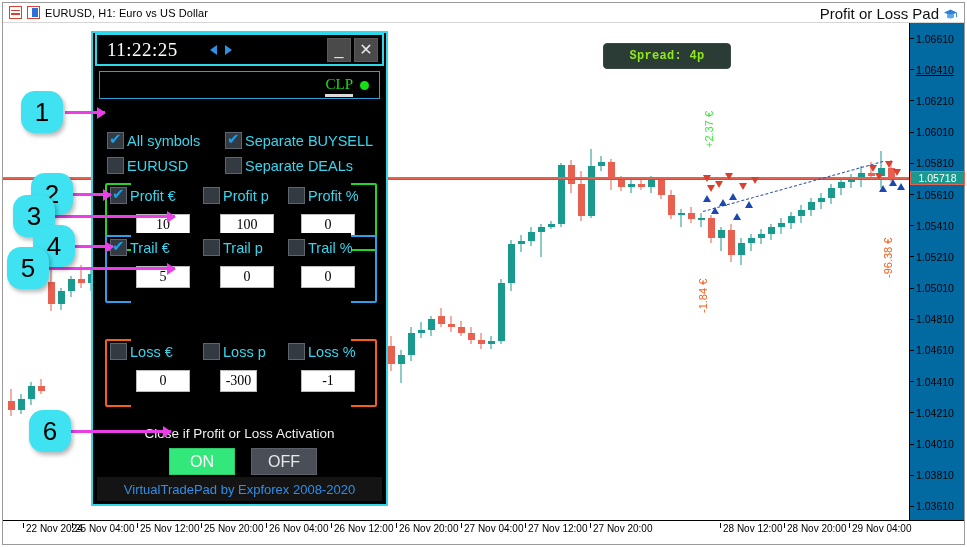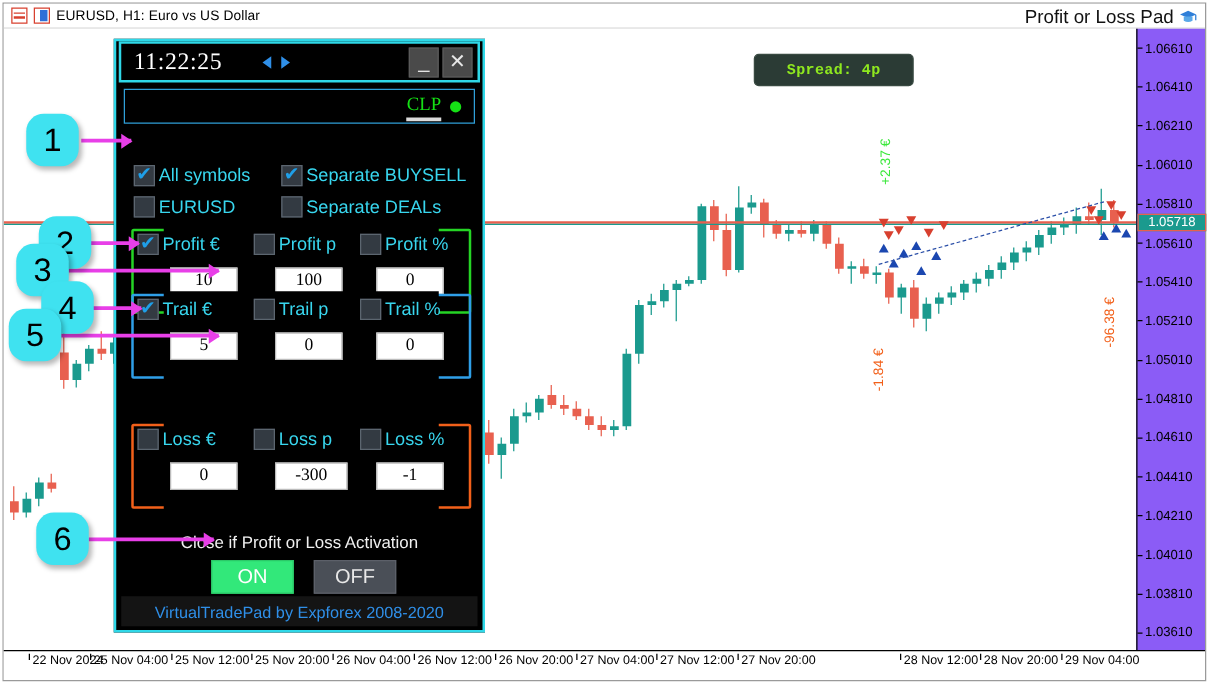--- a/index.html
+++ b/index.html
@@ -40,21 +40,21 @@
   .grad-icon { width:15px; height:13px; position:relative; }
 
   
   .plot {
     position:absolute; left:0; top:20px; right:55px; bottom:24px;
     background:#fff; overflow:hidden;
   }
 
   .price-axis {
     position:absolute; right:0; top:20px; bottom:24px; width:55px;
-    background:#8b5cf6; border-left:1px solid #000;
+    background:#0369a1; border-left:1px solid #000;
   }
   .pa-tick {
     position:absolute; left:0; width:100%; height:12px;
     font-size:10.5px; color:#000; white-space:nowrap;
     display:flex; align-items:center;
   }
   .pa-tick .dash {
     display:inline-block; width:4px; height:1px; background:#000; margin-right:2px;
   }
   .pa-current {
@@ -516,21 +516,21 @@
       <div id="annots">
           <div class="rot-label" style="color: rgb(60, 232, 60); left: 700px; top: 125px;">+2.37 €</div>
           <div class="rot-label" style="color: rgb(242, 96, 26); left: 694px; top: 290px;">-1.84 €</div>
           <div class="rot-label" style="color: rgb(242, 96, 26); left: 879px; top: 255px;">-96.38 €</div>
         </div>
     </div>
 
     <div class="price-axis">
       <div id="price-ticks">
           <div class="pa-tick" style="top: 9.59375px;"><span class="dash"></span>1.06610</div>
-          <div class="pa-tick" style="top: 40.7812px;"><span class="dash"></span>1.06410</div>
+          <div class="pa-tick" style="top: 40.7812px; text-decoration: underline;"><span class="dash"></span>1.06410</div>
           <div class="pa-tick" style="top: 71.9687px;"><span class="dash"></span>1.06210</div>
           <div class="pa-tick" style="top: 103.156px;"><span class="dash"></span>1.06010</div>
           <div class="pa-tick" style="top: 134.344px;"><span class="dash"></span>1.05810</div>
           <div class="pa-tick" style="top: 165.531px;"><span class="dash"></span>1.05610</div>
           <div class="pa-tick" style="top: 196.719px;"><span class="dash"></span>1.05410</div>
           <div class="pa-tick" style="top: 227.906px;"><span class="dash"></span>1.05210</div>
           <div class="pa-tick" style="top: 259.094px;"><span class="dash"></span>1.05010</div>
           <div class="pa-tick" style="top: 290.281px;"><span class="dash"></span>1.04810</div>
           <div class="pa-tick" style="top: 321.469px;"><span class="dash"></span>1.04610</div>
           <div class="pa-tick" style="top: 352.656px;"><span class="dash"></span>1.04410</div>
@@ -652,21 +652,21 @@
       <div class="cb-row" style="left:110px;top:310px;">
         <span class="cbx"></span>
         <span class="cb-lbl">Loss p</span>
       </div>
       <div class="cb-row" style="left:195px;top:310px;">
         <span class="cbx"></span>
         <span class="cb-lbl">Loss %</span>
       </div>
 
       <div class="fld" style="left:43px;top:337px;width:54px;height:22px;">0</div>
-      <div class="fld" style="left:127px;top:337px;width:58px;height:22px;">-300</div>
+      <div class="fld" style="left:127px;top:337px;width:37px;height:22px;">-300</div>
       <div class="fld" style="left:208px;top:337px;width:54px;height:22px;">-1</div>
 
       <div class="close-txt">Close if Profit or Loss Activation</div>
       <div class="btn-on" style="left:76px;top:415px;">ON</div>
       <div class="btn-off" style="left:158px;top:415px;">OFF</div>
 
       <div class="pad-footer">
         <span>VirtualTradePad by Expforex 2008-2020</span>
       </div>
     </div>

